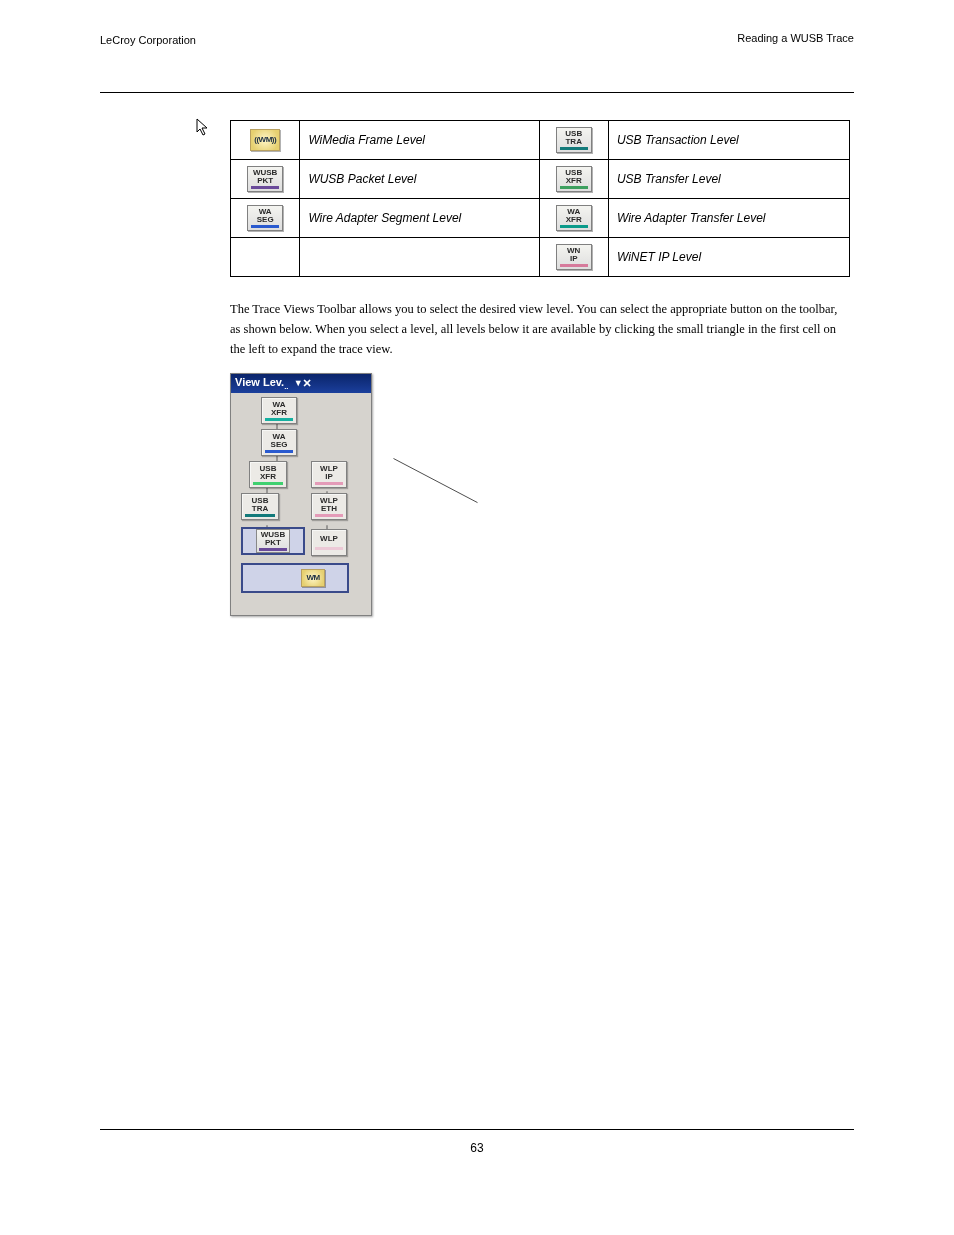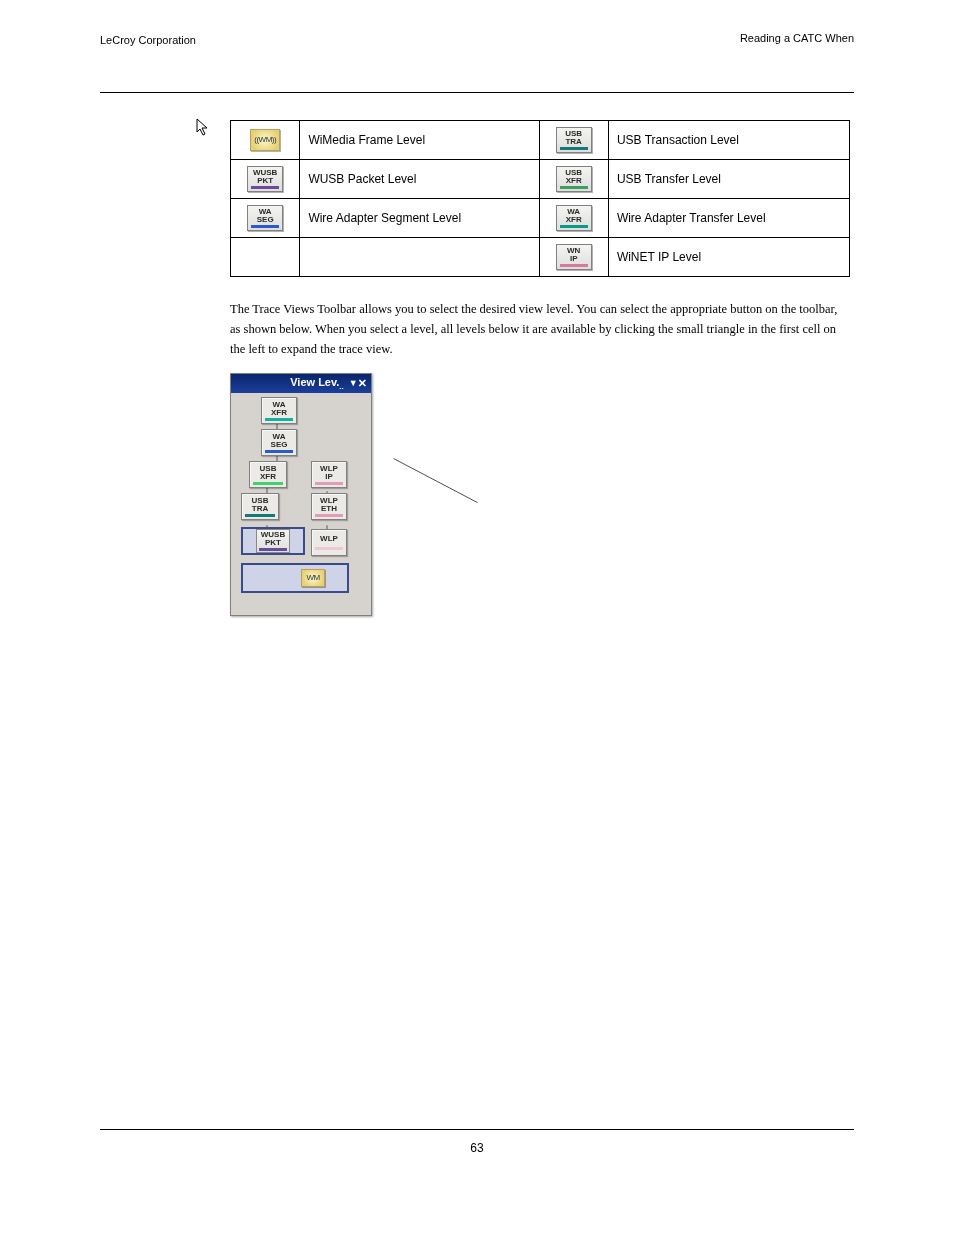--- a/index.html
+++ b/index.html
@@ -74,21 +74,21 @@
     width: 100%;
   }
   table.icon-table td {
     border: 1px solid #000;
     padding: 6px 8px;
     vertical-align: middle;
     font-family: Arial, Helvetica, sans-serif;
     font-size: 12px;
   }
   .icon-cell { width: 55px; text-align: center; }
-  .desc-cell { width: 250px; }
+  .desc-cell { width: 250px; font-style: italic; }
 
   .tb-icon {
     display: inline-block;
     min-width: 28px;
     padding: 2px 3px;
     border: 1px solid #808080;
     background: linear-gradient(#f4f4f0, #dedede);
     font-family: Arial, sans-serif;
     font-size: 8px;
     font-weight: bold;
@@ -109,21 +109,21 @@
   .tb-icon.blue .stripe { background: #2a5acf; }
   .tb-icon.dkteal .stripe { background: #137a7a; }
 
   .tb-icon-wm {
     display: inline-block;
     width: 28px; height: 20px;
     border: 1px solid #b8a060;
     background: radial-gradient(circle at 50% 50%, #fff6c8 0%, #e6d070 80%);
     font-family: Arial, sans-serif;
     font-size: 8px;
-    font-weight: normal;
+    font-weight: bold;
     color: #234;
     line-height: 20px;
     text-align: center;
     box-shadow: 1px 1px 0 rgba(0,0,0,0.3);
     letter-spacing: -0.5px;
   }
 
   .section-heading {
     margin-top: 50px;
     margin-left: 130px;
@@ -155,21 +155,21 @@
   }
   .vl-title {
     background: linear-gradient(#0a246a, #1b3f9c);
     color: #fff;
     font-family: "Tahoma", Arial, sans-serif;
     font-size: 11px;
     font-weight: bold;
     padding: 2px 4px;
     display: flex;
     align-items: center;
-    justify-content: flex-end;
+    justify-content: flex-start;
   }
   .vl-title .tri {
     font-size: 9px;
     margin-left: 2px;
   }
   .vl-title .close {
     font-weight: bold;
     cursor: pointer;
   }
   .vl-body {
@@ -250,21 +250,21 @@
     pointer-events: none;
   }
 </style>
 </head>
 <body>
 
 <div class="page">
 
   <div class="header-area">
     <span class="header-left">LeCroy Corporation</span>
-    <span class="header-right">Reading a CATC When</span>
+    <span class="header-right">Reading a WUSB Trace</span>
   </div>
   <div class="header-rule"></div>
 
   <div class="content">
 
     <div class="table-wrap">
       <table class="icon-table">
         <tbody>
 
           <tr>

